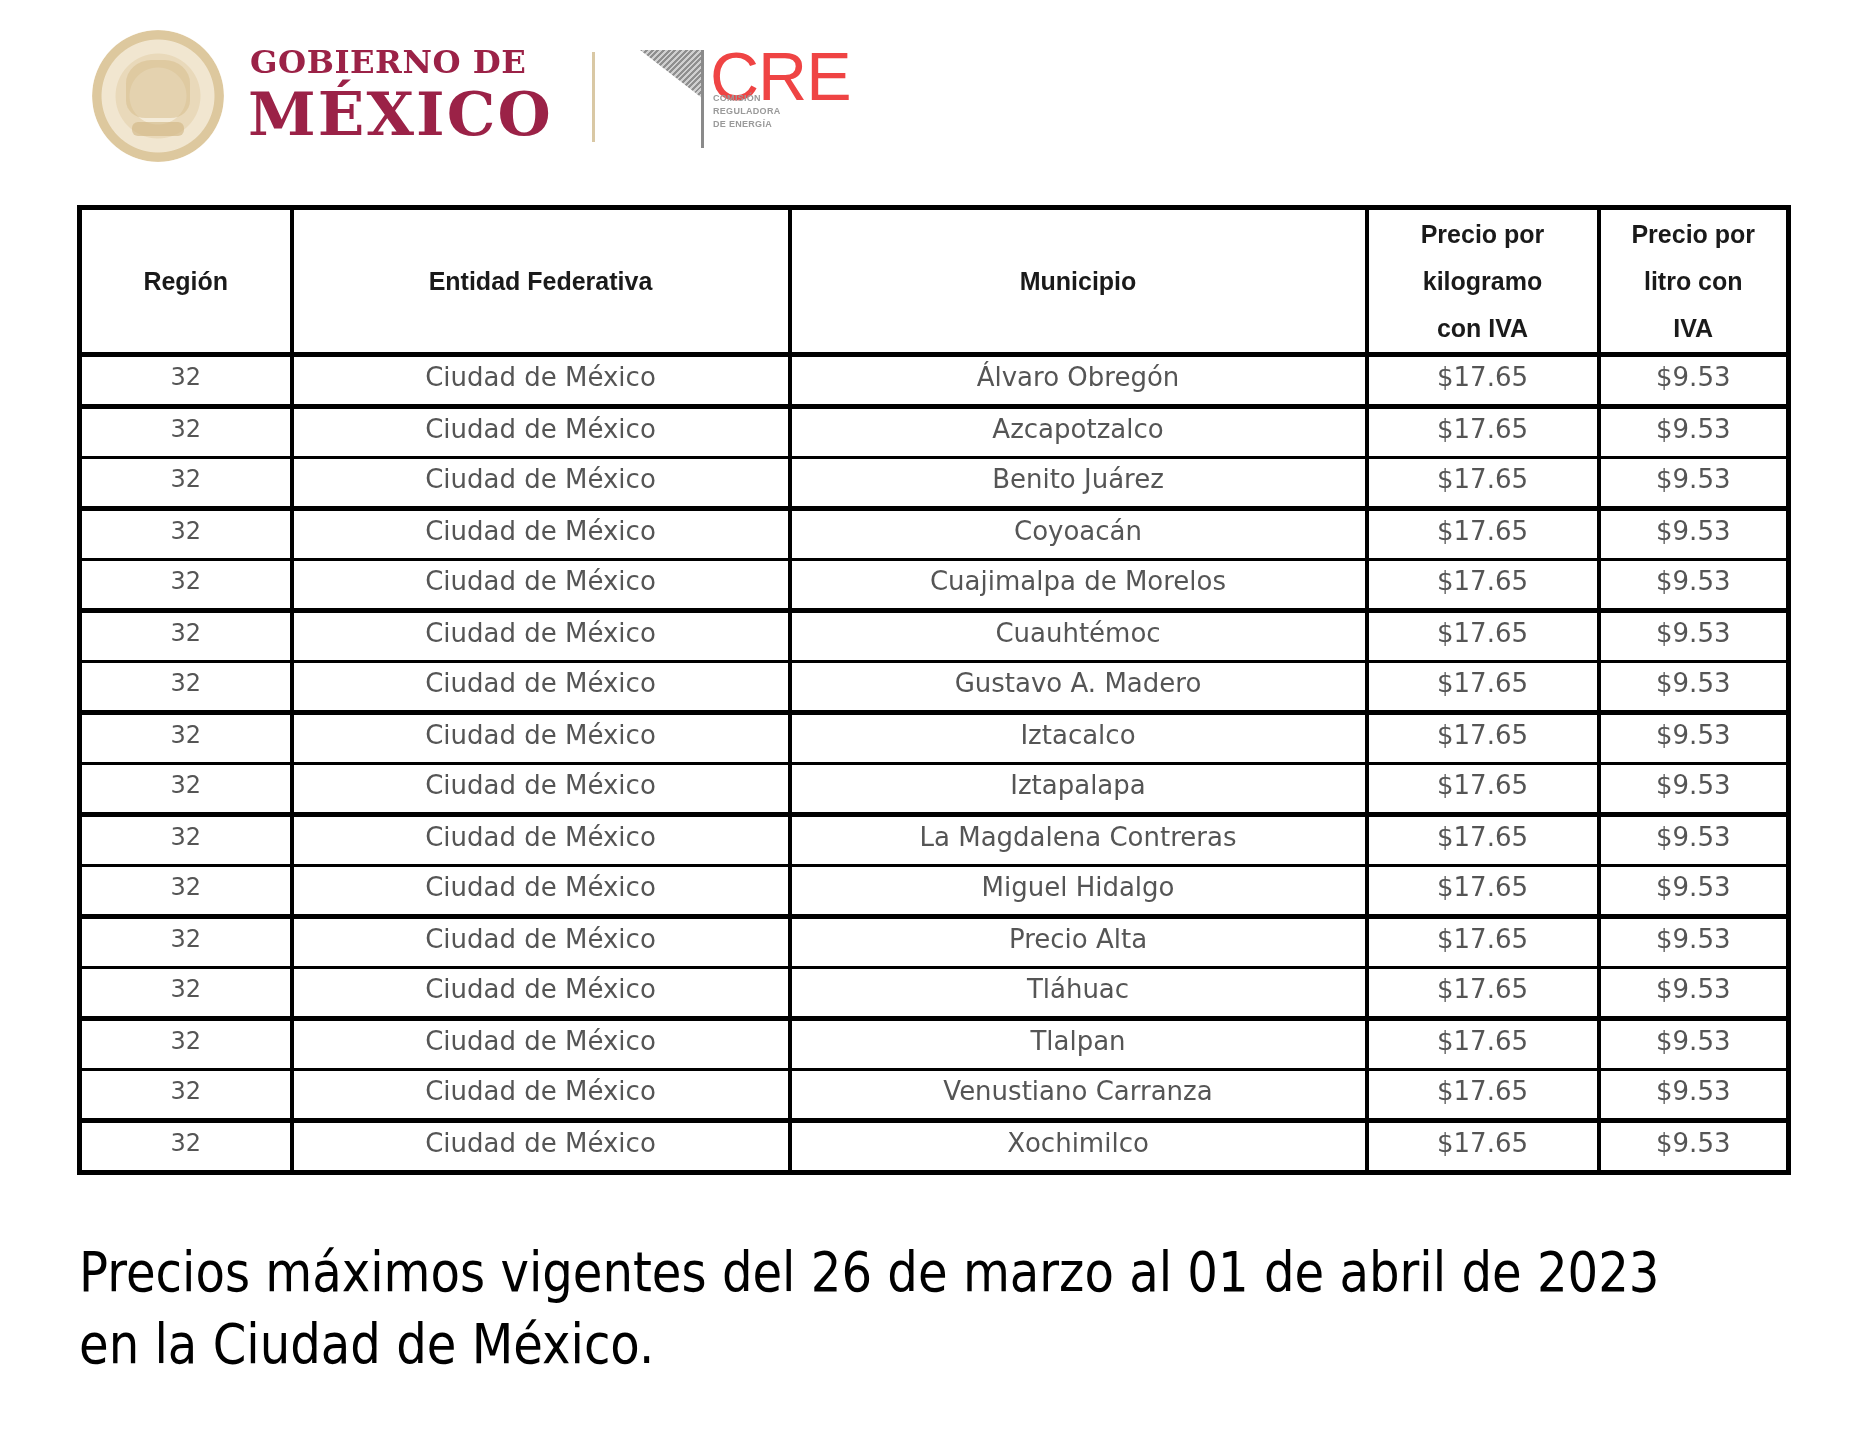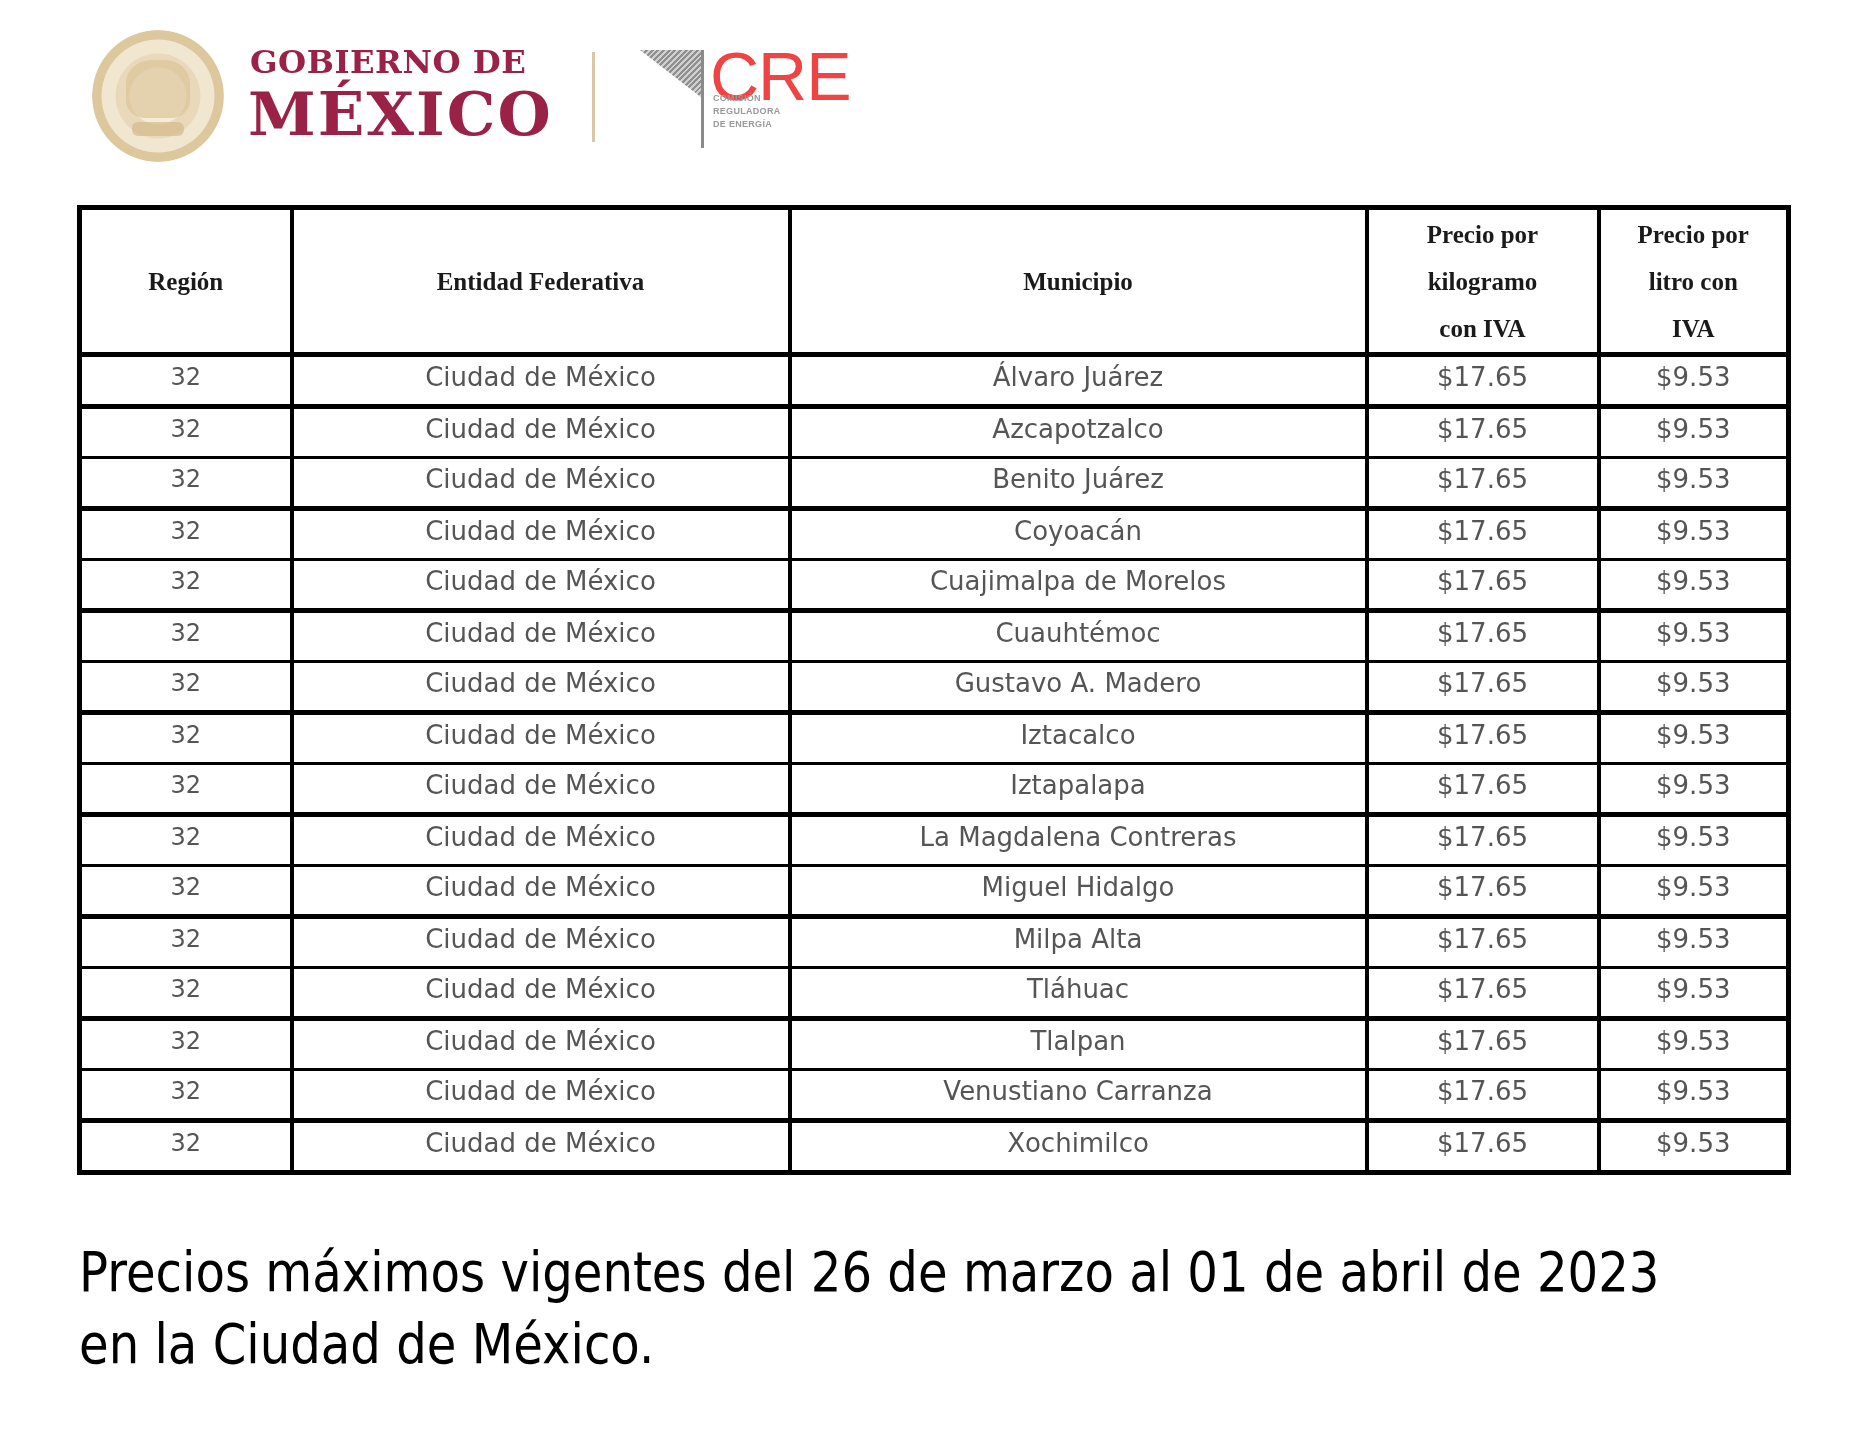--- a/index.html
+++ b/index.html
@@ -27,21 +27,21 @@
   .cre-bar { position: absolute; left: 701px; top: 50px; width: 3px; height: 98px; background: #8a8a8a; }
   .cre-text { position: absolute; left: 710px; top: 42px; font-family: "Liberation Sans", sans-serif; font-size: 68px;
               line-height: 1; color: #ef4444; letter-spacing: -1px; }
   .cre-sub { position: absolute; left: 713px; top: 92px; font-family: "Liberation Sans", sans-serif; font-size: 9px;
              line-height: 13px; color: #9a9a9a; font-weight: bold; letter-spacing: 0.3px; }
 
   
   .price-table { position: absolute; left: 77px; top: 205px; border-collapse: collapse; table-layout: fixed;
                  width: 1709px; border: 5px solid #000; }
   .price-table th, .price-table td { border-left: 4px solid #000; border-right: 4px solid #000; text-align: center; padding: 0; }
-  .price-table th { height: 142px; font-family: Liberation Serif, serif; font-weight: bold; font-size: 25px;
+  .price-table th { height: 142px; font-family: Liberation Sans, sans-serif; font-weight: bold; font-size: 25px;
                     line-height: 47px; color: #1a1a1a; border-bottom: 5px solid #000; }
   .price-table td { height: 47px; font-family: "DejaVu Sans", sans-serif; font-size: 26px; color: #555;
                     vertical-align: top; line-height: 40px; }
   .price-table tr.thick td { border-bottom: 5px solid #000; }
   .price-table tr.thin td { border-bottom: 3px solid #000; }
   .price-table td.cell-region { font-size: 24px; }
 
   .footer-note { position: absolute; left: 79px; top: 1236px; font-family: "DejaVu Sans", sans-serif; font-size: 56px;
                  line-height: 72px; color: #000; white-space: nowrap; transform: scaleX(0.86); transform-origin: left top; }
   .footer-note span { display: block; }
@@ -98,21 +98,21 @@
         <div>Precio por</div>
         <div>litro con</div>
         <div>IVA</div>
       </th>
     </tr>
   </thead>
   <tbody id="table-body">
       <tr class="thick">
         <td class="cell-region">32</td>
         <td class="cell-entidad">Ciudad de México</td>
-        <td class="cell-municipio">Álvaro Juárez</td>
+        <td class="cell-municipio">Álvaro Obregón</td>
         <td class="cell-precio-kg">$17.65</td>
         <td class="cell-precio-litro">$9.53</td>
       </tr>
       <tr class="thin">
         <td class="cell-region">32</td>
         <td class="cell-entidad">Ciudad de México</td>
         <td class="cell-municipio">Azcapotzalco</td>
         <td class="cell-precio-kg">$17.65</td>
         <td class="cell-precio-litro">$9.53</td>
       </tr>
@@ -175,21 +175,21 @@
       <tr class="thick">
         <td class="cell-region">32</td>
         <td class="cell-entidad">Ciudad de México</td>
         <td class="cell-municipio">Miguel Hidalgo</td>
         <td class="cell-precio-kg">$17.65</td>
         <td class="cell-precio-litro">$9.53</td>
       </tr>
       <tr class="thin">
         <td class="cell-region">32</td>
         <td class="cell-entidad">Ciudad de México</td>
-        <td class="cell-municipio">Milpa Alta</td>
+        <td class="cell-municipio">Precio Alta</td>
         <td class="cell-precio-kg">$17.65</td>
         <td class="cell-precio-litro">$9.53</td>
       </tr>
       <tr class="thick">
         <td class="cell-region">32</td>
         <td class="cell-entidad">Ciudad de México</td>
         <td class="cell-municipio">Tláhuac</td>
         <td class="cell-precio-kg">$17.65</td>
         <td class="cell-precio-litro">$9.53</td>
       </tr>

